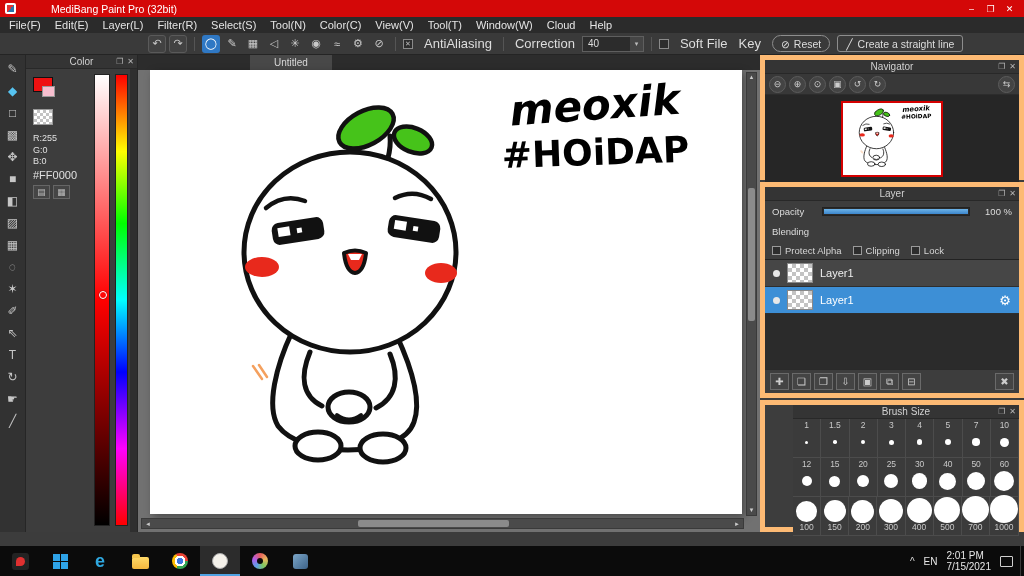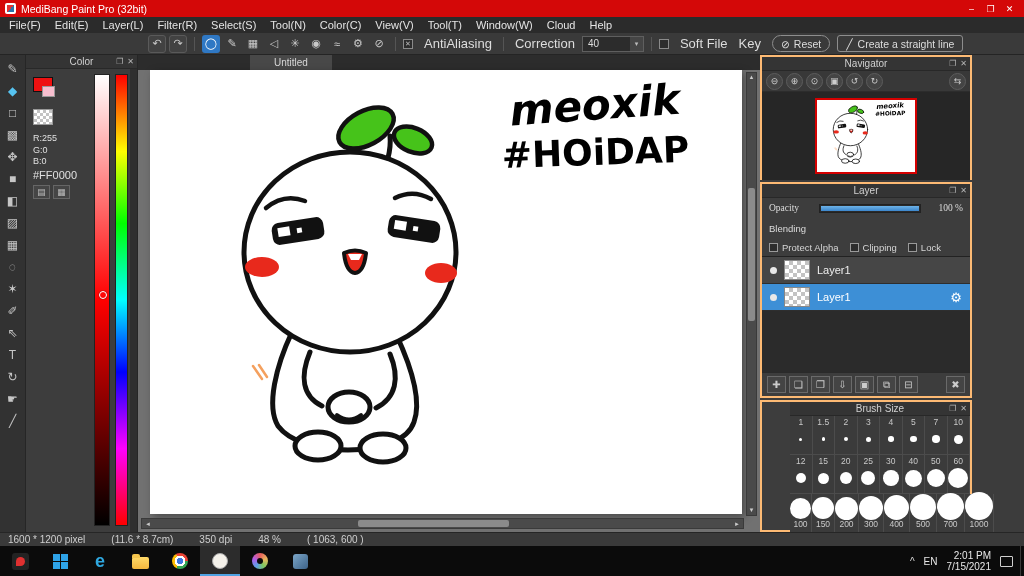--- a/index.html
+++ b/index.html
@@ -4,21 +4,21 @@
 <style>
   html,body{margin:0;padding:0;background:#222;}
   .screen{position:relative;width:1024px;height:576px;overflow:hidden;background:#3c3c3c;
     font-family:"Liberation Sans",sans-serif;font-size:11px;color:#ddd;}
   .screen *{box-sizing:border-box;}
 
   
   .titlebar{position:absolute;left:0;top:0;width:100%;height:17px;background:#d40808;display:flex;align-items:center;padding:0 5px;gap:5px;}
   .app-icon{width:11px;height:11px;background:#fff;border-radius:2px;position:relative;overflow:hidden;flex:none;}
   .app-icon::after{content:"";position:absolute;inset:2px;background:linear-gradient(135deg,#e23333 0 50%,#2a73aa 50%);}
-  .titlebar .title{font-size:10.5px;color:#fff;}
+  .titlebar .title{font-size:10.5px;color:#fff;margin-left:30px;}
   .win-controls{margin-left:auto;display:flex;}
   .win-btn{width:19px;height:15px;display:flex;align-items:center;justify-content:center;color:#fff;font-size:9px;}
 
   
   .menubar{position:absolute;top:17px;left:0;width:100%;height:16px;background:#2b2b2b;display:flex;align-items:center;padding-left:2px;}
   .menu-item{padding:0 7px;font-size:11px;color:#e4e4e4;line-height:16px;}
 
   
   .toolbar{position:absolute;top:33px;left:0;width:100%;height:22px;background:#3a3a3a;border-bottom:1px solid #242424;display:flex;align-items:center;gap:3px;padding-left:148px;}
   .tbtn{min-width:18px;height:18px;border-radius:3px;display:flex;align-items:center;justify-content:center;color:#c9c9c9;font-size:11px;}
@@ -67,31 +67,31 @@
   .scroll-v{position:absolute;right:3px;top:17px;bottom:16px;width:11px;background:#4a4a4a;border:1px solid #3a3a3a;}
   .scroll-v .thumb{position:absolute;left:1px;right:1px;top:26%;height:30%;background:#8b8b8b;border-radius:2px;}
   .sarrow{position:absolute;color:#ccc;font-size:6px;line-height:9px;width:100%;text-align:center;}
   .sarrow.up{top:0;} .sarrow.down{bottom:0;}
   .scroll-h{position:absolute;left:3px;right:16px;bottom:3px;height:11px;background:#4a4a4a;border:1px solid #3a3a3a;}
   .scroll-h .thumb{position:absolute;top:1px;bottom:1px;left:36%;width:25%;background:#8b8b8b;border-radius:2px;}
   .sarrow.left{left:2px;top:1px;width:8px;} .sarrow.right{right:2px;top:1px;width:8px;}
   .scroll-h .sarrow{font-size:6px;line-height:9px;text-align:center;position:absolute;}
 
   
-  .rpanel{position:absolute;left:760px;width:212px;background:#3d3d3d;border:2px solid #fdba74;}
+  .rpanel{position:absolute;left:760px;width:264px;background:#3d3d3d;border:5px solid #fdba74;}
   #navigator{top:55px;height:125px;}
   .nav-tools{height:21px;display:flex;align-items:center;gap:3px;padding:0 4px;background:#383838;border-bottom:1px solid #2c2c2c;}
   .nbtn{width:17px;height:17px;border-radius:50%;border:1px solid #5c5c5c;background:#444;display:flex;align-items:center;justify-content:center;font-size:9px;color:#ccc;flex:none;}
   .nbtn.last{margin-left:auto;}
   .nav-view{height:88px;background:#262626;display:flex;align-items:center;justify-content:center;}
   .nav-thumb{width:102px;height:76px;background:#fff;border:2px solid #d40000;display:flex;align-items:center;justify-content:center;}
 
   #layerpanel{top:182px;height:216px;display:flex;flex-direction:column;}
   .lrow{display:flex;align-items:center;padding:0 7px;gap:6px;flex:none;}
-  .lrow.opacity{height:20px;font-family:Liberation Serif, serif;}
+  .lrow.opacity{height:20px;}
   .slider{flex:1;height:9px;background:#2a2a2a;border:1px solid #222;position:relative;}
   .slider .fill{position:absolute;inset:1px;background:linear-gradient(to bottom,#6db3e8,#3c86cc);}
   .lval{width:36px;text-align:right;font-size:9.5px;color:#ddd;}
   .llabel{width:44px;font-size:9.5px;color:#ddd;}
   .lrow.blending{height:20px;}
   .dropdown{flex:1;height:16px;background:#4e4e4e;border:1px solid #666;display:flex;align-items:center;justify-content:space-between;padding-left:6px;font-size:10px;color:#e2e2e2;}
   .dropdown .arrow{width:14px;height:100%;display:flex;align-items:center;justify-content:center;font-size:7px;color:#ccc;background:#585858;}
   .lrow.checks{height:18px;gap:11px;}
   .check{display:flex;align-items:center;gap:4px;font-size:9.5px;color:#d5d5d5;}
   .check .box{width:9px;height:9px;border:1px solid #9a9a9a;background:#2d2d2d;}
@@ -125,21 +125,21 @@
   .ic-edge{font-weight:700;font-size:18px;color:#2fa8e0;line-height:18px;}
   .ic-folder{width:17px;height:12px;background:linear-gradient(#ffd968,#f5b73d);border-radius:2px;position:relative;margin-top:3px;}
   .ic-folder::before{content:"";position:absolute;top:-3px;left:0;width:8px;height:4px;background:#f5c54d;border-radius:2px 2px 0 0;}
   .ic-chrome{width:16px;height:16px;border-radius:50%;background:radial-gradient(circle at center,#3b78e0 0 3.5px,#ffffff 3.5px 5.5px,transparent 5.5px),conic-gradient(from -30deg,#ea4335 0 33%,#34a853 33% 66%,#fbbc04 66% 100%);}
   .ic-mbp{width:16px;height:16px;border-radius:50%;background:#f4f1ea;border:1px solid #aaa;}
   .ic-paint{width:16px;height:16px;border-radius:50%;background:conic-gradient(#e85d5d,#e8b75d,#7ec85e,#5da0e8,#b05de8,#e85d5d);position:relative;}
   .ic-paint::after{content:"";position:absolute;inset:5px;border-radius:50%;background:#0b0b0b;}
   .ic-app8{width:15px;height:15px;border-radius:3px;background:linear-gradient(135deg,#7ca6c8,#3c6288);}
   .tray{margin-left:auto;display:flex;align-items:center;gap:9px;padding-right:7px;color:#e8e8e8;font-size:10px;}
   .tray .caret{font-size:10px;color:#ddd;}
-  .clock{text-align:right;line-height:11px;font-size:10px;}
+  .clock{text-align:left;line-height:11px;font-size:10px;}
   .action-box{width:13px;height:11px;border:1px solid #cfcfcf;border-radius:1px;}
   .show-desktop{width:4px;border-left:1px solid #3a3a3a;}
 </style>
 </head>
 <body>
 
 <div class="screen">
 
   <div class="titlebar">
     <span class="app-icon"></span>
@@ -496,27 +496,20 @@
           <span class="bnum">700</span>
           <span class="bdot"></span>
         </div>
       <div class="bcell" style="--d:28px">
           <span class="bnum">1000</span>
           <span class="bdot"></span>
         </div>
     </div>
   </div>
 
-  <div class="statusbar">
-    <span>1600 * 1200 pixel</span>
-    <span>(11.6 * 8.7cm)</span>
-    <span>350 dpi</span>
-    <span>48 %</span>
-    <span>( 1063, 600 )</span>
-  </div>
 
   <div class="taskbar">
     <span class="task-tile">
         <span class="ic-mb"></span>
       </span>
     <span class="task-tile">
         <span class="ic-start"></span>
       </span>
     <span class="task-tile">
         <span class="ic-edge">e</span>

